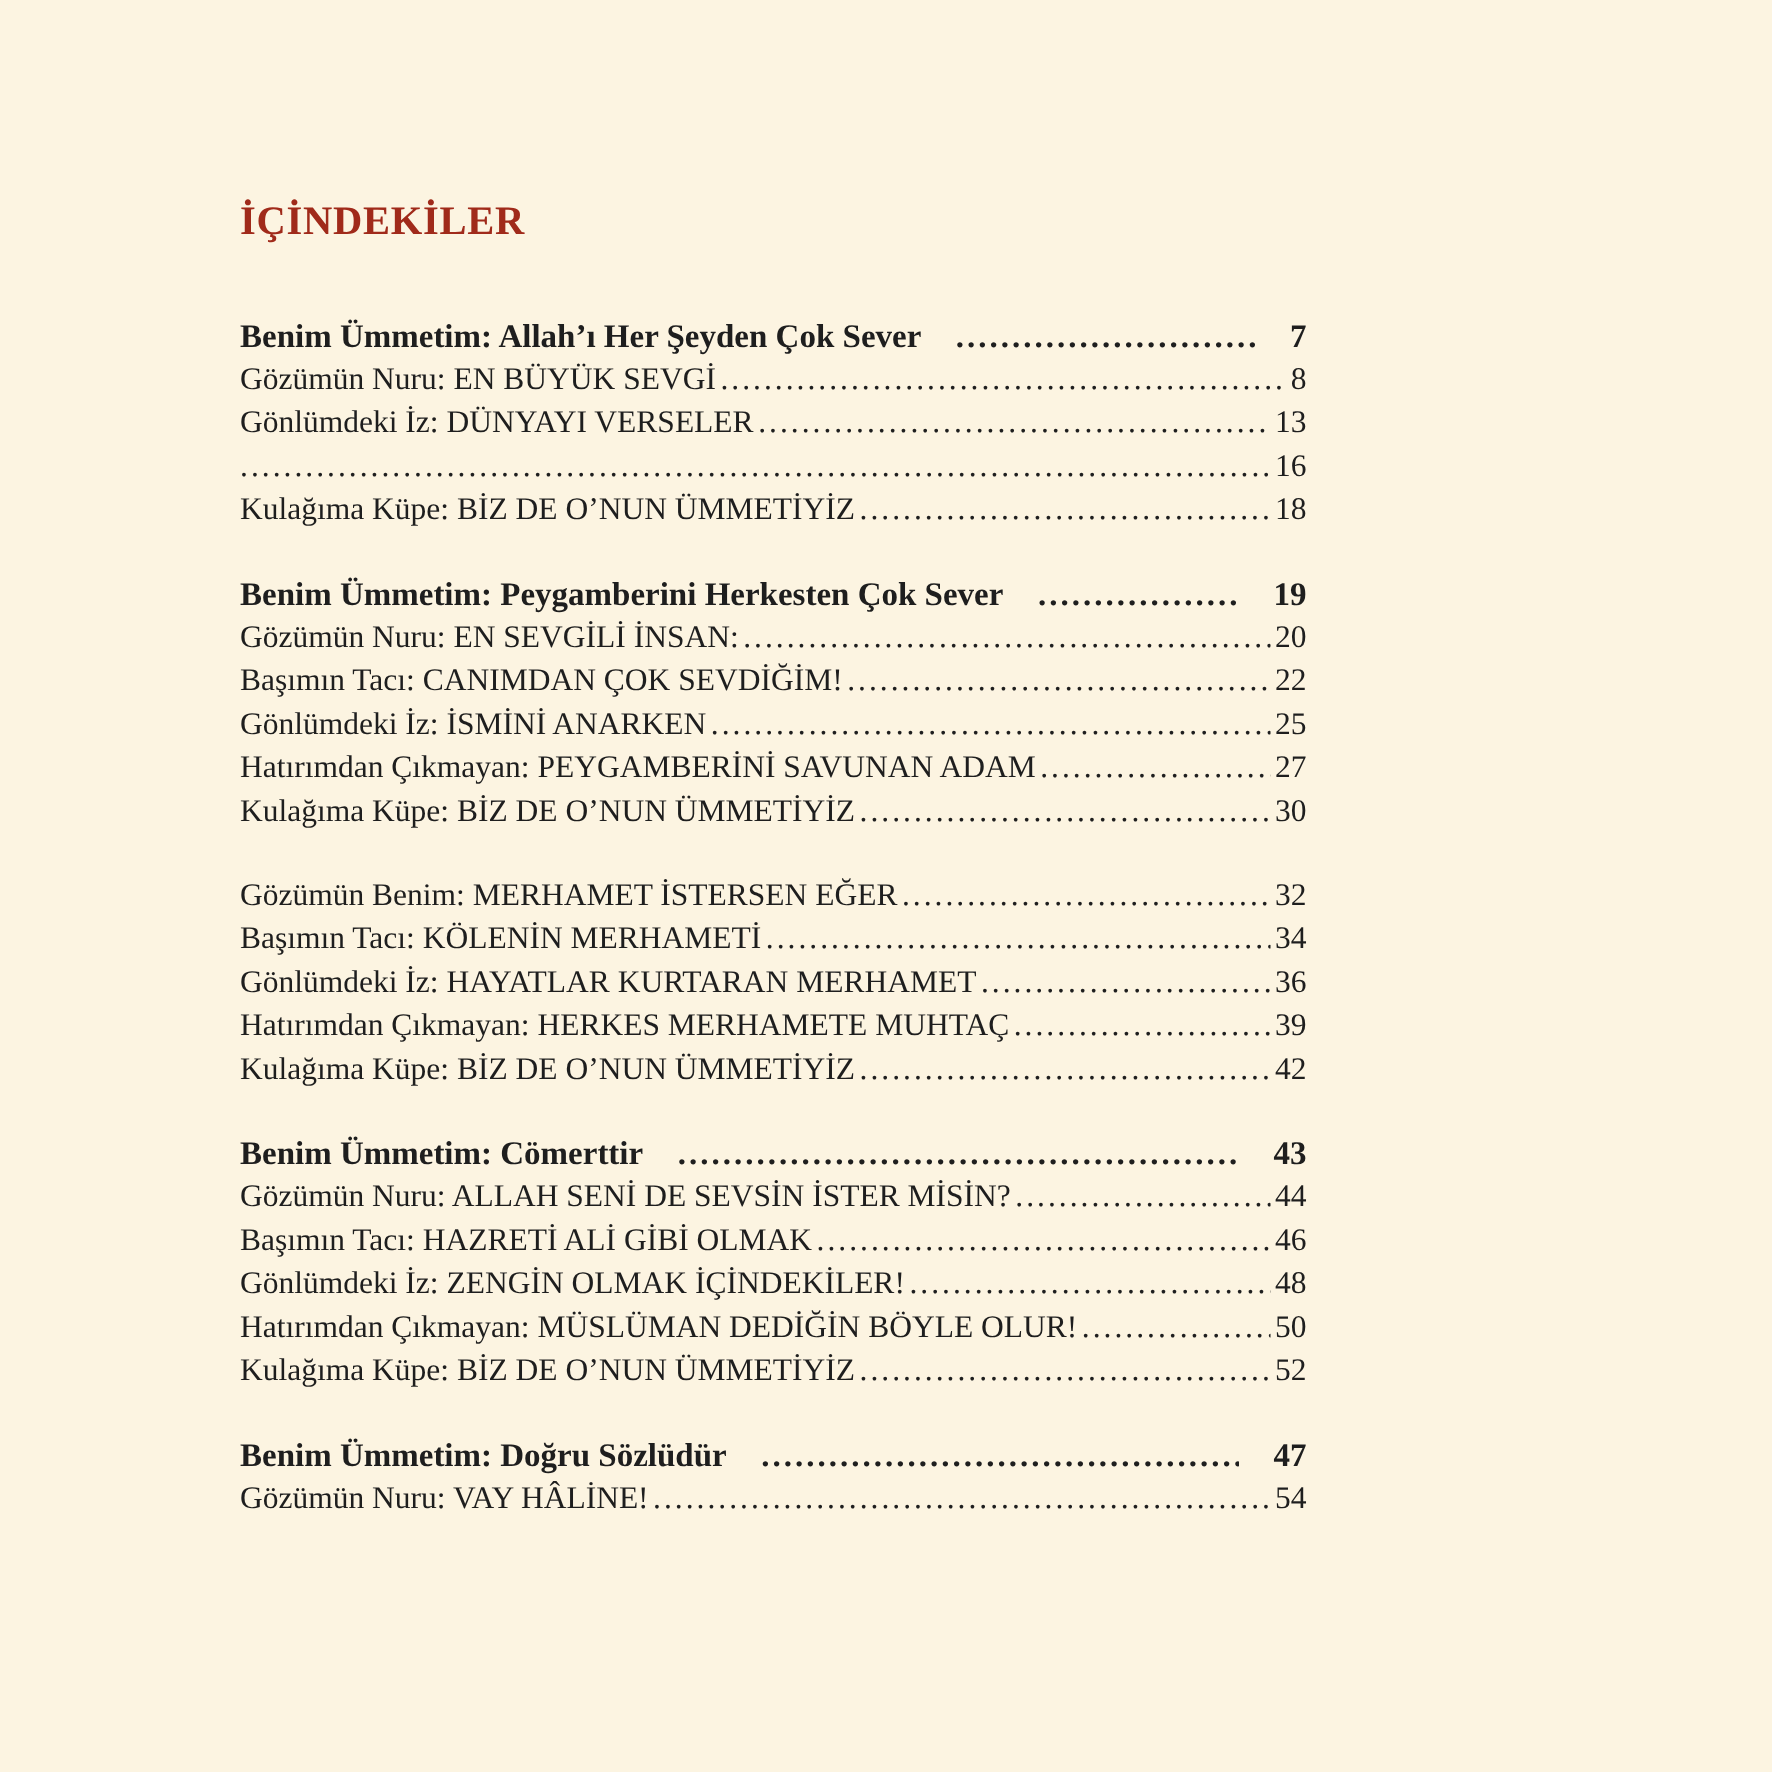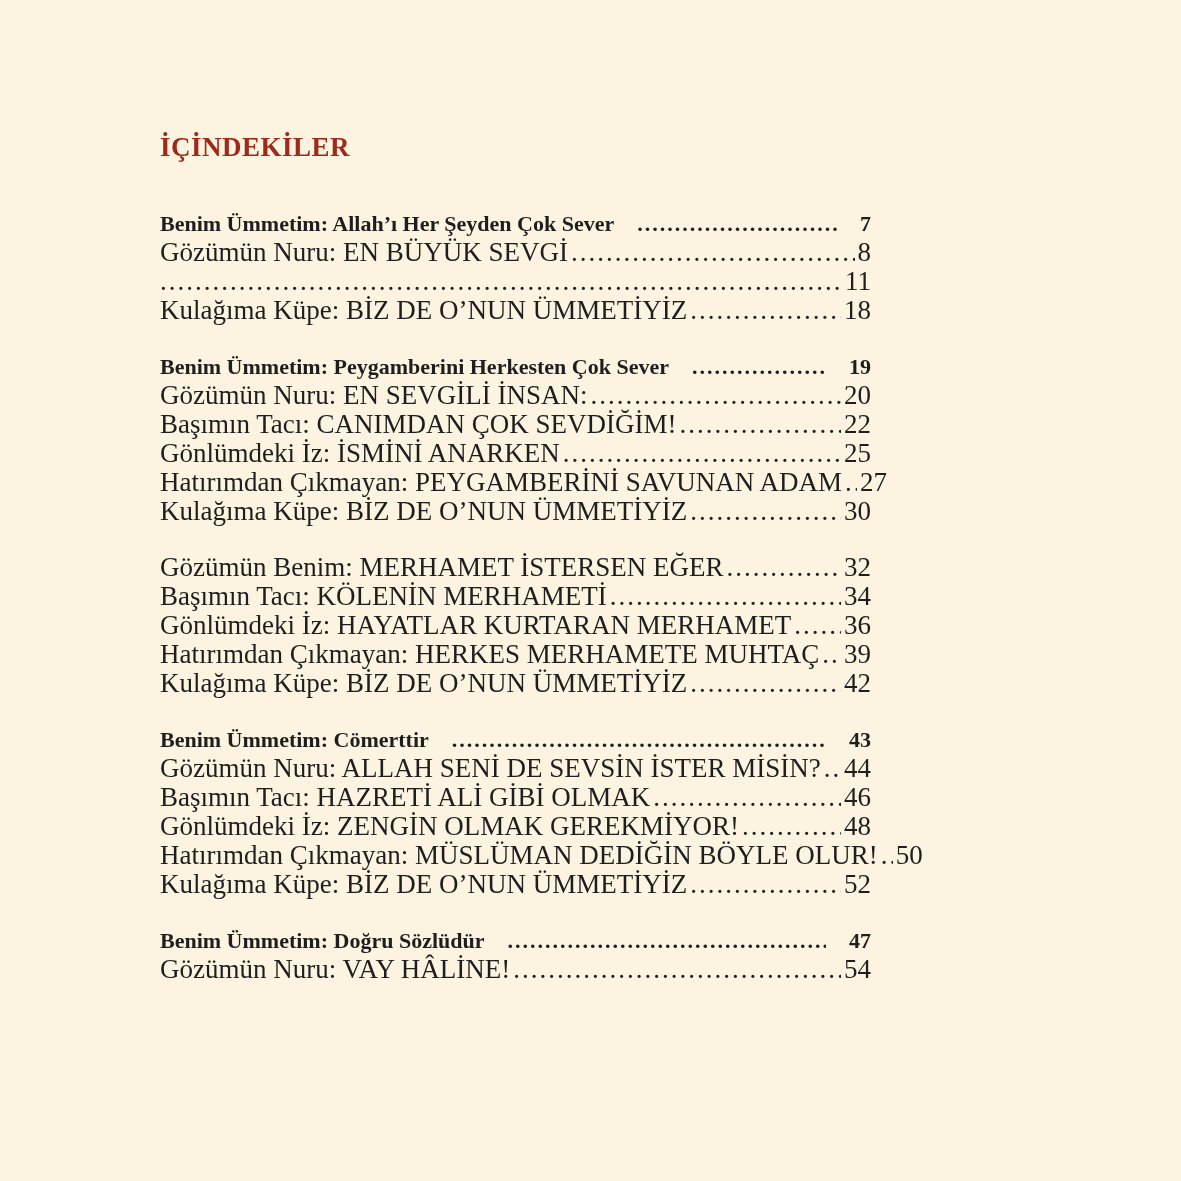--- a/index.html
+++ b/index.html
@@ -21,21 +21,21 @@
     font-size: 27px;
     font-weight: bold;
     letter-spacing: 0.5px;
     color: #a02a1a;
     margin-bottom: 46px;
   }
   .toc-section { margin-bottom: 27px; }
   .toc-row {
     display: flex;
     align-items: baseline;
-    font-size: 27px;
+    font-size: 21px;
     line-height: 29px;
     color: #1e1e1e;
   }
   .toc-row.bold {
     font-weight: bold;
     font-size: 22px;
     gap: 20px;
   }
   .toc-row .label {
     white-space: nowrap;
@@ -67,22 +67,27 @@
           <span class="label">Benim Ümmetim: Allah’ı Her Şeyden Çok Sever</span>
           <span class="dots"></span>
           <span class="pagenum">7</span>
         </div>
         <div class="toc-row">
           <span class="label">Gözümün Nuru: EN BÜYÜK SEVGİ</span>
           <span class="dots"></span>
           <span class="pagenum">8</span>
         </div>
         <div class="toc-row">
+          <span class="label">Gönlümdeki İz: DÜNYAYI VERSELER</span>
           <span class="dots"></span>
-          <span class="pagenum">11</span>
+          <span class="pagenum">13</span>
+        </div>
+        <div class="toc-row">
+          <span class="dots"></span>
+          <span class="pagenum">16</span>
         </div>
         <div class="toc-row">
           <span class="label">Kulağıma Küpe: BİZ DE O’NUN ÜMMETİYİZ</span>
           <span class="dots"></span>
           <span class="pagenum">18</span>
         </div>
       </section>
       <section class="toc-section">
         <div class="toc-row bold">
           <span class="label">Benim Ümmetim: Peygamberini Herkesten Çok Sever</span>
@@ -152,21 +157,21 @@
           <span class="label">Gözümün Nuru: ALLAH SENİ DE SEVSİN İSTER MİSİN?</span>
           <span class="dots"></span>
           <span class="pagenum">44</span>
         </div>
         <div class="toc-row">
           <span class="label">Başımın Tacı: HAZRETİ ALİ GİBİ OLMAK</span>
           <span class="dots"></span>
           <span class="pagenum">46</span>
         </div>
         <div class="toc-row">
-          <span class="label">Gönlümdeki İz: ZENGİN OLMAK GEREKMİYOR!</span>
+          <span class="label">Gönlümdeki İz: ZENGİN OLMAK İÇİNDEKİLER!</span>
           <span class="dots"></span>
           <span class="pagenum">48</span>
         </div>
         <div class="toc-row">
           <span class="label">Hatırımdan Çıkmayan: MÜSLÜMAN DEDİĞİN BÖYLE OLUR!</span>
           <span class="dots"></span>
           <span class="pagenum">50</span>
         </div>
         <div class="toc-row">
           <span class="label">Kulağıma Küpe: BİZ DE O’NUN ÜMMETİYİZ</span>

